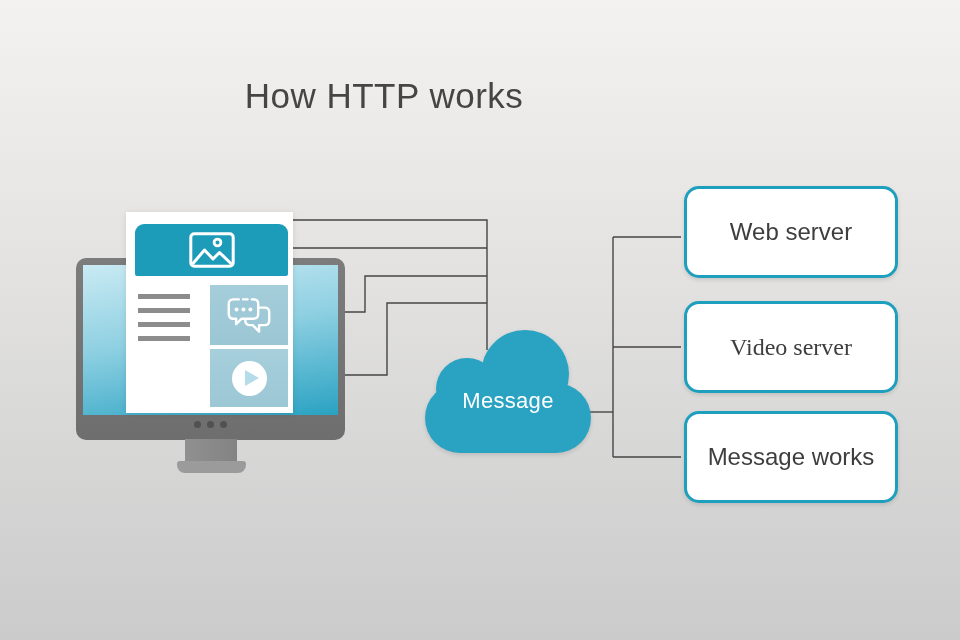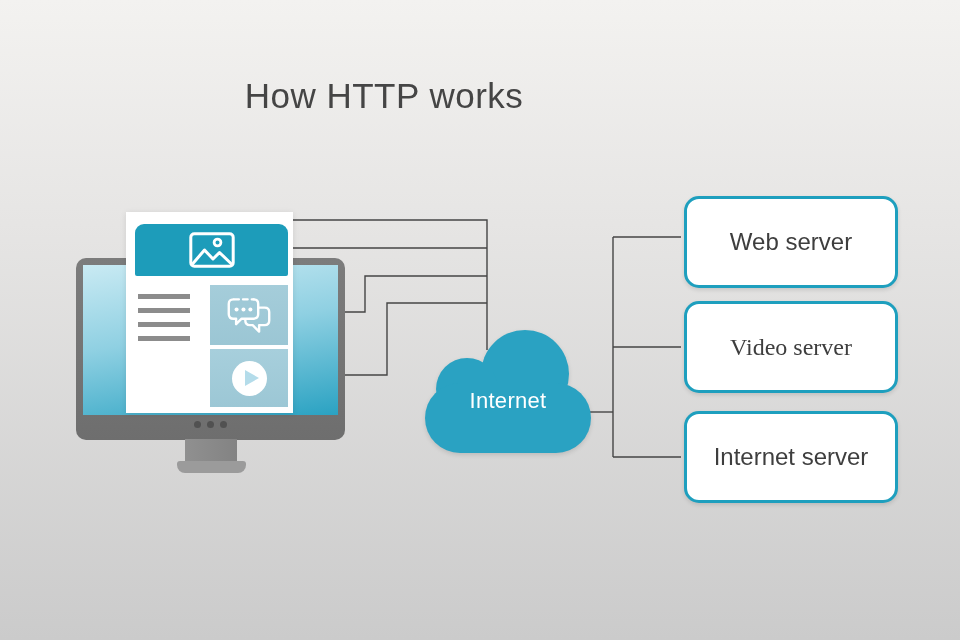--- a/index.html
+++ b/index.html
@@ -42,21 +42,21 @@
   
   .cloud-wrap{position:absolute;left:415px;top:325px;width:190px;height:140px;z-index:4;}
   .cloud-label{position:absolute;left:0;top:63px;width:186px;text-align:center;
                color:#ffffff;font-size:22px;letter-spacing:0.3px;}
 
   
   .server-box{position:absolute;left:684px;width:208px;height:86px;background:#ffffff;
               border:3px solid #1e9fbe;border-radius:15px;display:flex;align-items:center;justify-content:center;
               box-shadow:0 2px 4px rgba(0,0,0,0.12);z-index:4;}
   .server-box .label{font-size:24px;color:#3e3e3e;}
-  .server-web{top:196px;}
+  .server-web{top:186px;}
   .server-video{top:301px;font-family:Liberation Serif, serif;}
   .server-message{top:411px;}
 </style>
 </head>
 <body>
 
 <div class="stage">
 
   <div class="page-title">How HTTP works</div>
 
@@ -123,26 +123,26 @@
   </div>
 
   <div class="cloud-wrap">
     <svg width="190" height="140" viewBox="0 0 190 140" style="filter:drop-shadow(0 2px 2px rgba(0,0,0,0.12));">
       <g fill="#2aa2c2">
         <circle cx="110" cy="49" r="44"></circle>
         <circle cx="52" cy="64" r="31"></circle>
         <rect x="10" y="58" width="166" height="70" rx="35"></rect>
       </g>
     </svg>
-    <div class="cloud-label">Internet</div>
+    <div class="cloud-label">Message</div>
   </div>
 
   <div class="server-box server-web">
     <span class="label">Web server</span>
   </div>
   <div class="server-box server-video">
     <span class="label">Video server</span>
   </div>
   <div class="server-box server-message">
-    <span class="label">Internet server</span>
+    <span class="label">Message works</span>
   </div>
 
 </div>
 
 </body></html>

